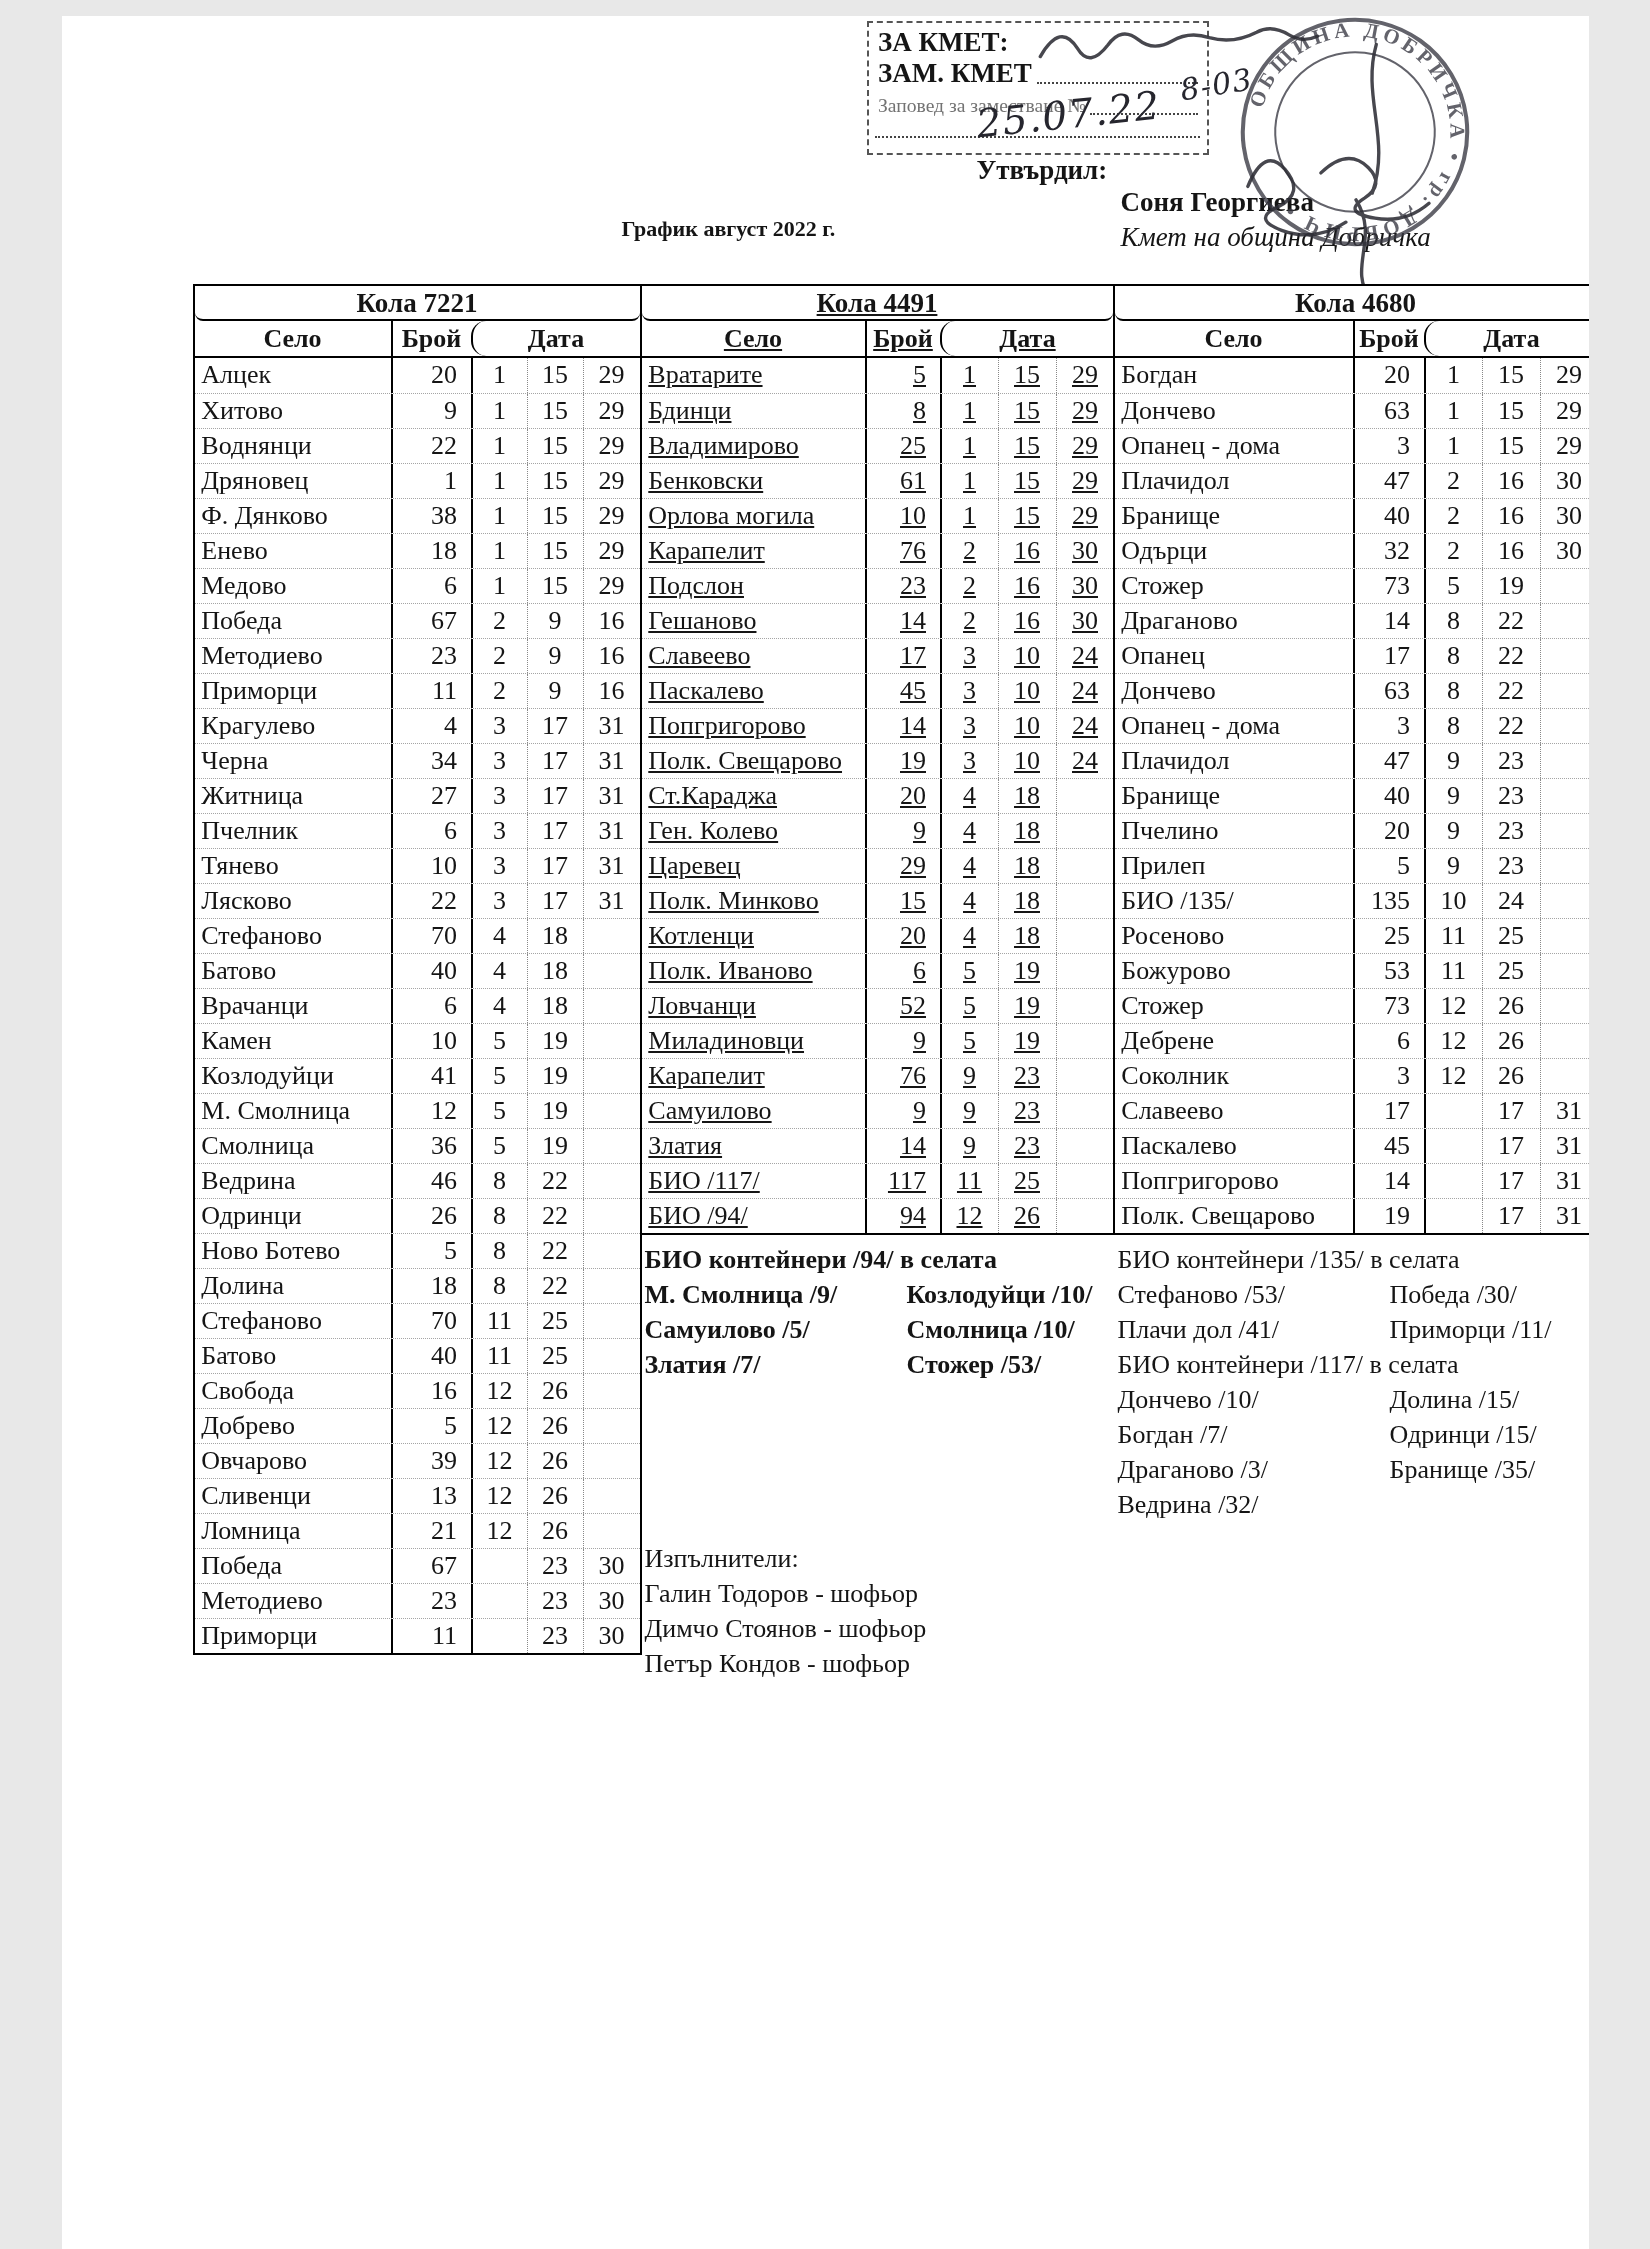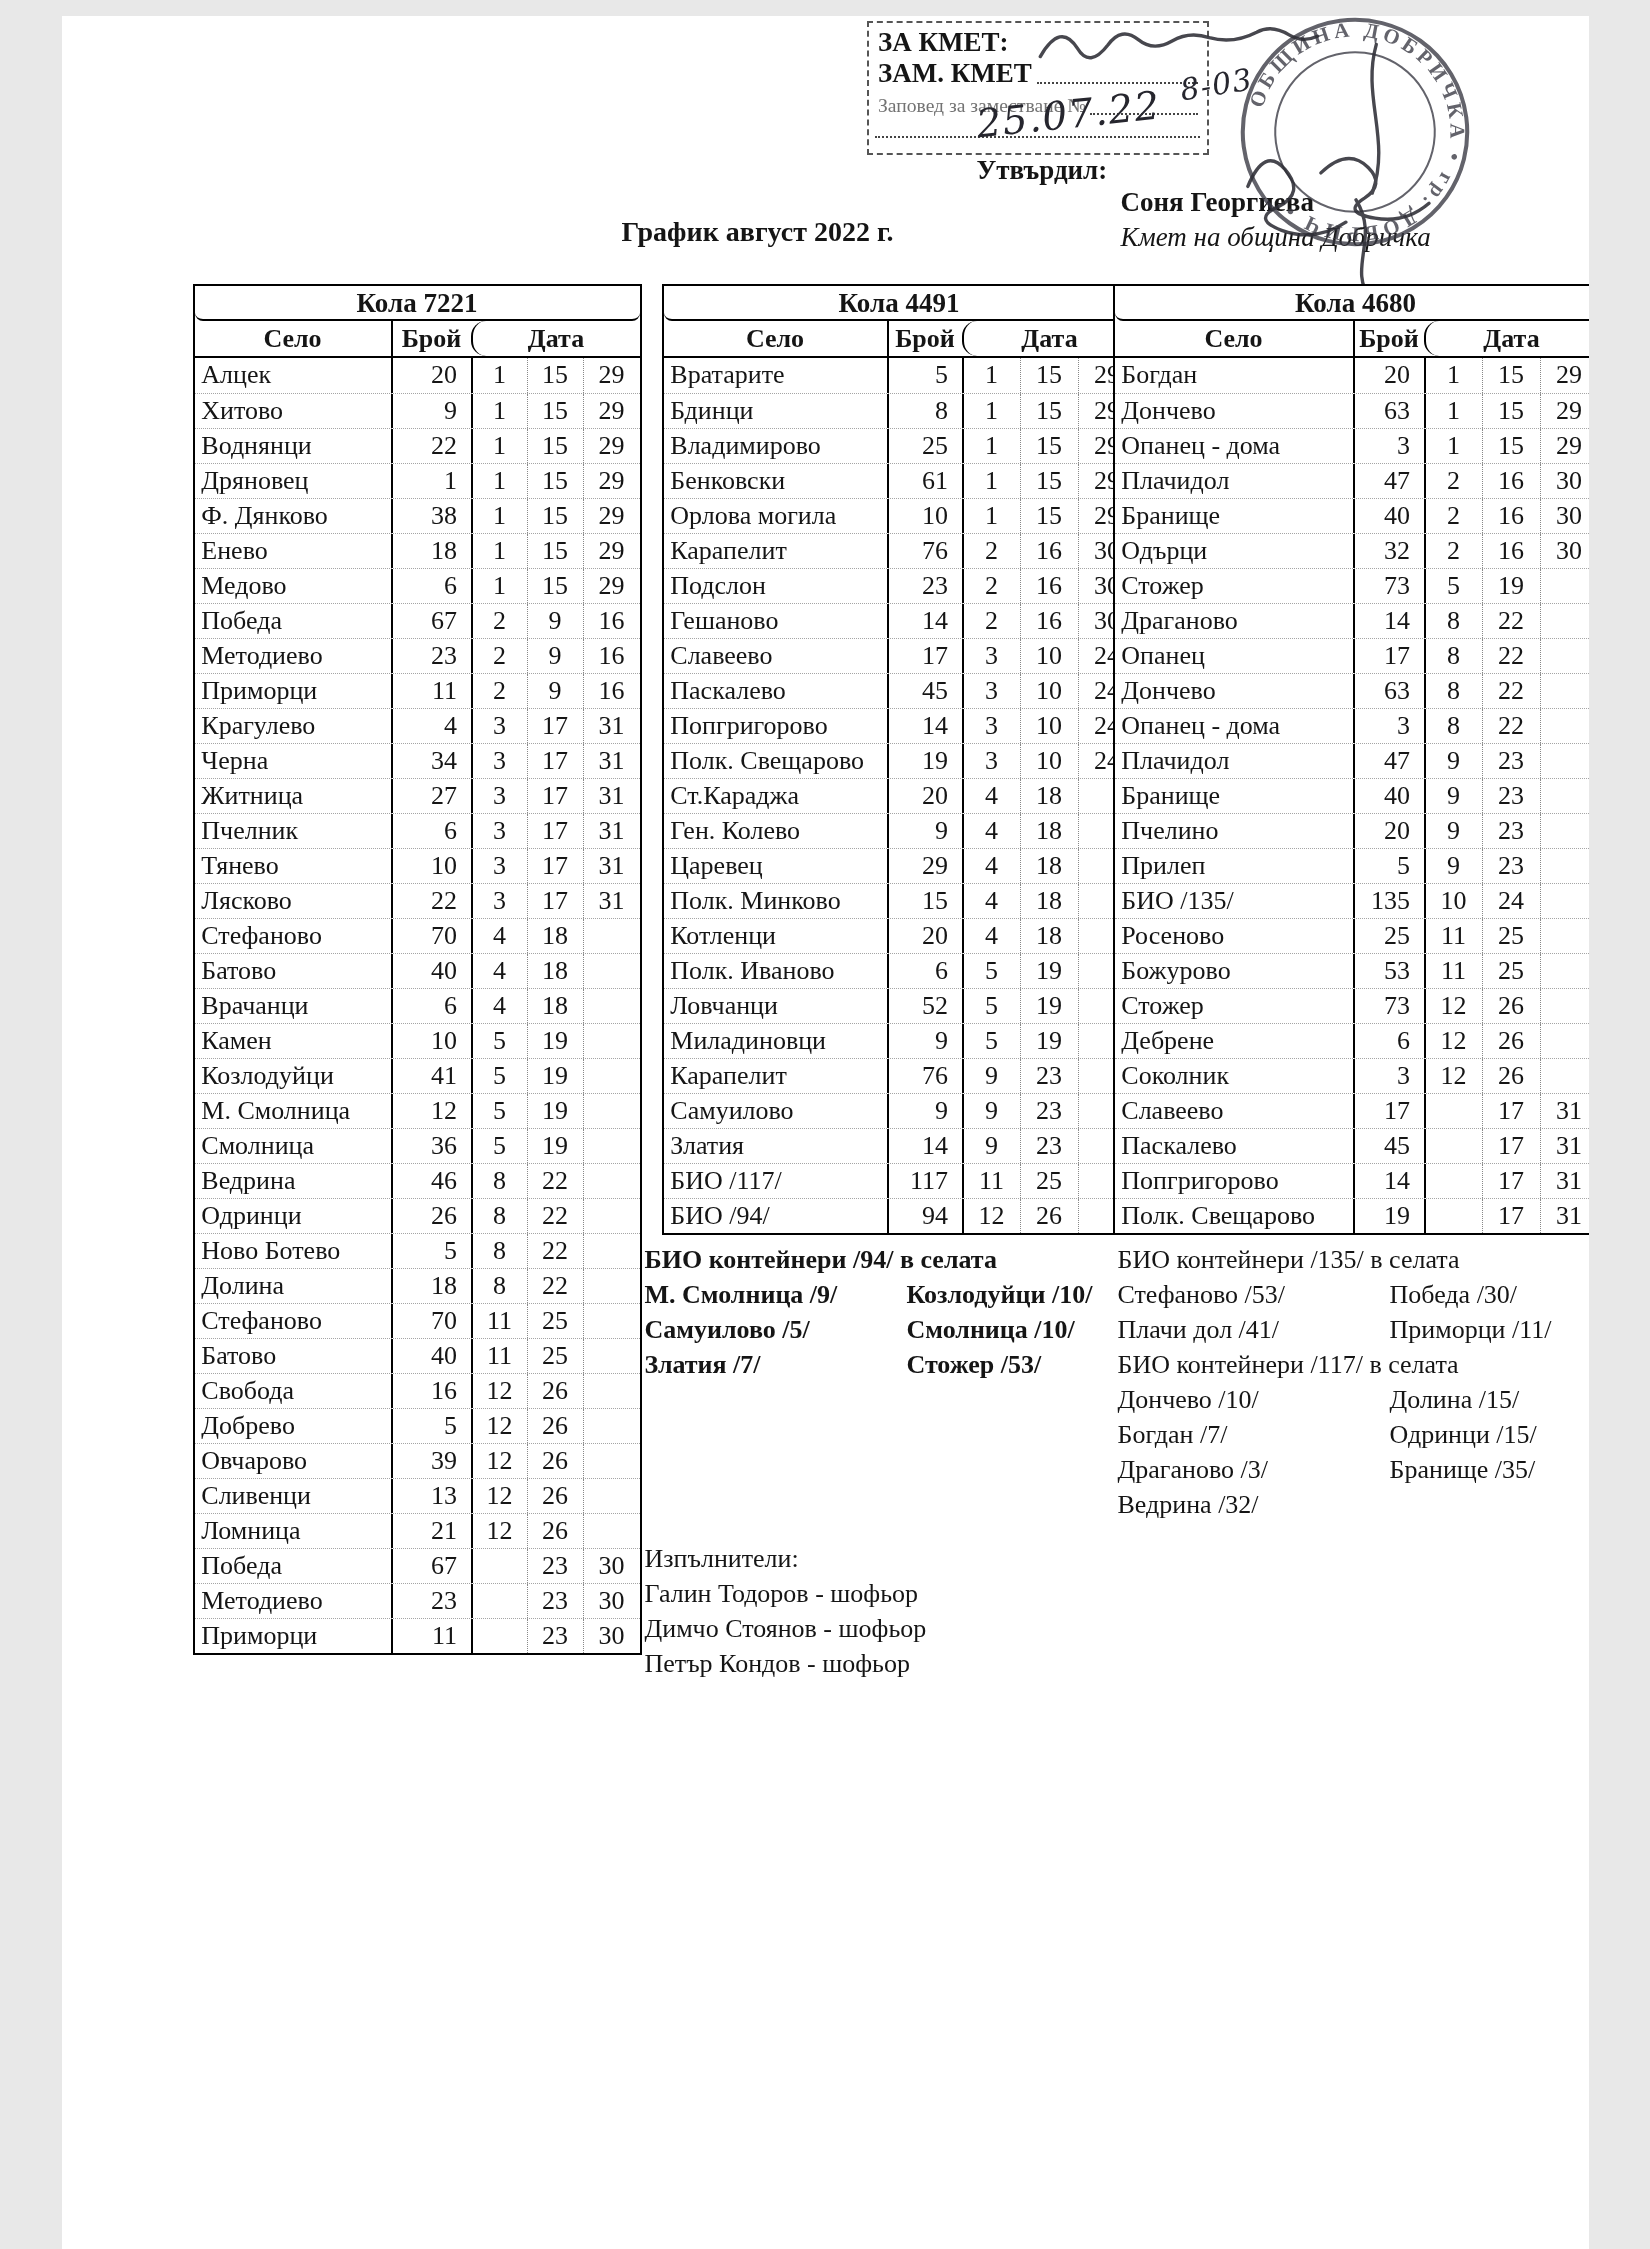--- a/index.html
+++ b/index.html
@@ -25,29 +25,29 @@
   .handwritten {
     position:absolute; font-style:italic; color:#26262e;
     font-family:"DejaVu Serif", serif; letter-spacing:1.4px;
   }
   .hw-date { left:914px; top:76px; font-size:39px; transform:rotate(-6deg); }
   .hw-num  { left:1118px; top:51px;  font-size:30px; transform:rotate(-9deg); }
 
   .approved  { position:absolute; left:915px; top:139px; font-weight:bold; font-size:27px; }
   .mayor-name  { position:absolute; left:1059px; top:171px; font-weight:bold; font-size:27px; }
   .mayor-title { position:absolute; left:1059px; top:206px; font-style:italic; font-size:27px; }
-  .doc-title   { position:absolute; left:560px;  top:200px; font-weight:bold; font-size:28px;font-family:Liberation Serif, serif; }
+  .doc-title   { position:absolute; left:560px;  top:200px; font-weight:bold; font-size:22px;font-family:Liberation Serif, serif; }
 
   .stamp { position:absolute; left:1174px; top:-2.7px; width:238px; height:238px; transform:rotate(14deg); opacity:.78; }
   .sig-overlay { position:absolute; left:880px; top:0px; width:609px; height:311px; pointer-events:none; }
 
   
   .tbl { position:absolute; top:268px; border:2px solid #000; background:#fff; }
   .t0 { left:131px;  width:449px; }
-  .t1 { left:600px;  width:475px; }
+  .t1 { left:578px;  width:475px;text-decoration:underline; }
   .t2 { left:1051px; width:486px; }
 
   .tt { height:35px; line-height:34px; text-align:center; font-weight:bold; font-size:27px; border-bottom:2px solid #000;border-radius:8px; }
   .tr { display:grid; height:35px; line-height:34px; font-size:26px; }
   .t0 .tr { grid-template-columns:196px 80px 56px 56px 57px; }
   .t1 .tr { grid-template-columns:223px 75px 58px 58px 58px; }
   .t2 .tr { grid-template-columns:238px 71px 58px 58px 58px; }
   .thead { height:37px; line-height:35px; font-weight:bold; font-size:26px; border-bottom:2px solid #000; }
   .tbl .tr:nth-child(n+4) { border-top:0.7px dotted #a5a5a5; }
 

